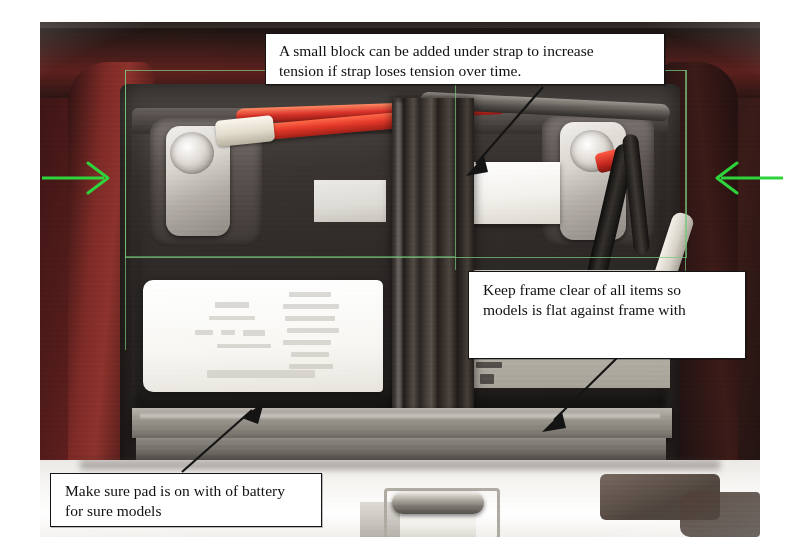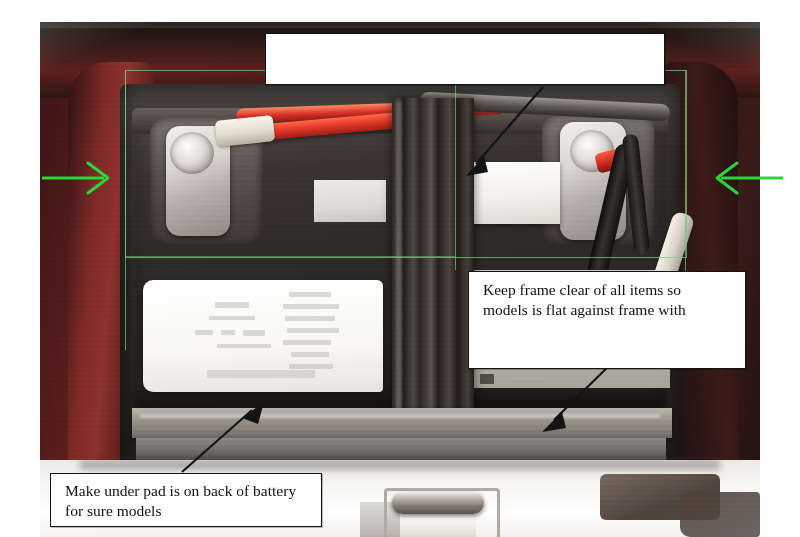--- a/index.html
+++ b/index.html
@@ -404,21 +404,21 @@
   .callout p {
     margin: 0;
     padding: 0;
   }
   #callout-1 {
     left: 265px; top: 33px; width: 400px; height: 52px;
     padding: 7px 12px 0 13px;
     font-size: 15.5px;
   }
   #callout-2 {
-    left: 468px; top: 271px; width: 278px; height: 98px;
+    left: 468px; top: 271px; width: 278px; height: 88px;
     padding: 8px 8px 0 14px;
     font-size: 15.5px;
   }
   #callout-3 {
     left: 50px; top: 473px; width: 272px; height: 54px;
     padding: 7px 10px 0 14px;
     font-size: 15.5px;
   }
 
   
@@ -549,25 +549,27 @@
   </div>
 
   <div class="leader" style="left:180px; top:400px; width:110px; height:76px;">
     <svg width="110" height="76" viewBox="0 0 110 76">
       <line x1="2" y1="72" x2="72" y2="10" stroke="#141414" stroke-width="2.2"></line>
       <polygon points="84,2 62,18 78,24" fill="#141414"></polygon>
     </svg>
   </div>
 
   <div class="callout" id="callout-1">
+    <p>A small block can be added under strap to increase</p>
+    <p>tension if strap loses tension over time.</p>
   </div>
 
   <div class="callout" id="callout-2">
     <p>Keep frame clear of all items so</p>
     <p>models is flat against frame with</p>
   </div>
 
   <div class="callout" id="callout-3">
-    <p>Make under pad is on back of battery</p>
+    <p>Make sure pad is on with of battery</p>
     <p>for sure models</p>
   </div>
 
 </div>
 
 </body></html>

